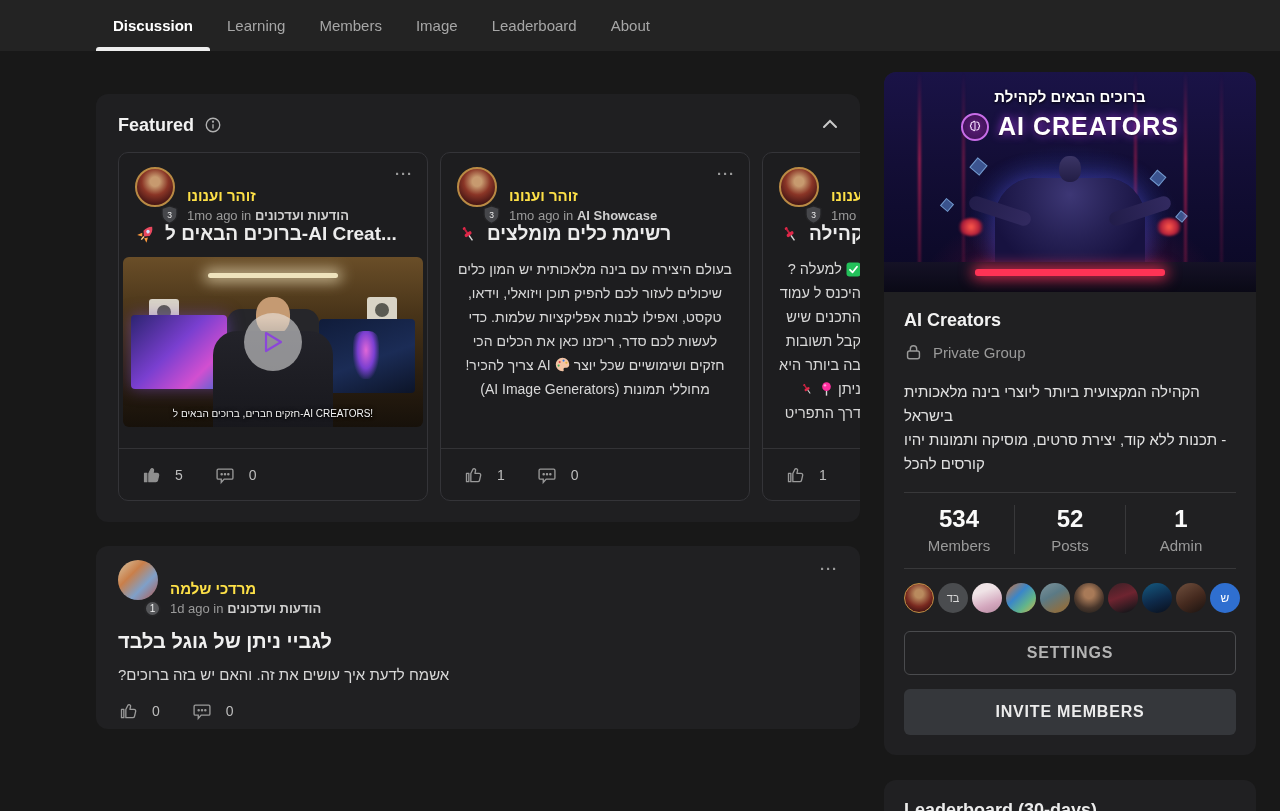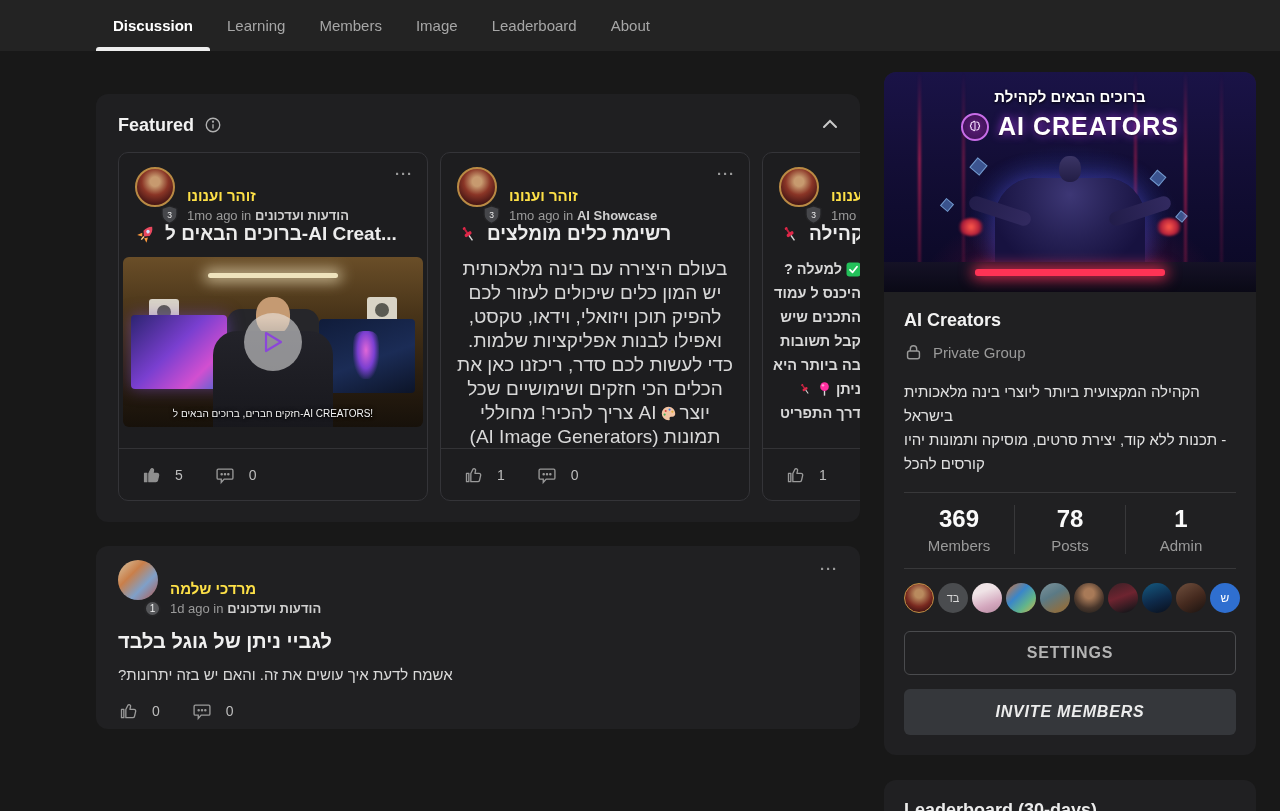--- a/index.html
+++ b/index.html
@@ -59,25 +59,25 @@
   .m-mon { position:absolute; width:96px; height:74px; border-radius:4px; }
   .m-mon.l { left:8px; top:58px; background:linear-gradient(135deg,#2c2470 0%,#7a3fd0 45%,#d24fd0 75%,#3a6ad0 100%); box-shadow:0 0 16px rgba(130,80,220,.5); }
   .m-mon.r { right:8px; top:62px; background:linear-gradient(160deg,#101c3a 0%,#1b2c56 55%,#0c1428 100%); }
   .m-mon.r::after { content:""; position:absolute; left:34px; top:12px; width:26px; height:48px; border-radius:10px; background:radial-gradient(ellipse at 50% 40%, #e067d8 0%, #7a3fd0 45%, transparent 75%); }
   .m-chair { position:absolute; left:50%; top:52px; transform:translateX(-50%); width:92px; height:96px; background:#26262a; border-radius:14px; }
   .m-head { position:absolute; left:50%; top:40px; transform:translateX(-50%); width:34px; height:38px; border-radius:46%; background:linear-gradient(180deg,#c59a72 55%, #8a6a4c 100%); }
   .m-body { position:absolute; left:50%; top:74px; transform:translateX(-50%); width:120px; height:100px; border-radius:24px 24px 0 0; background:linear-gradient(180deg,#23232a,#17171c); }
   .m-caption { position:absolute; left:0; right:0; bottom:8px; text-align:center; font-size:10px; color:#f4f4f4; text-shadow:0 1px 2px #000, 0 0 4px #000; }
   .playbtn { position:absolute; left:50%; top:50%; transform:translate(-50%,-50%); width:58px; height:58px; border-radius:50%; background:rgba(236,236,236,.55); border:none; cursor:pointer; display:flex; align-items:center; justify-content:center; }
   
-  .fcard-body { margin-top:12px; padding:0 14px; font-size:19px; line-height:24px; color:#d8d8d8; direction:rtl; text-align:center; }
+  .fcard-body { margin-top:12px; padding:0 14px; font-size:14px; line-height:24px; color:#d8d8d8; direction:rtl; text-align:center; }
   .fcard-body .inline-ico { display:inline-block; vertical-align:-3px; margin:0 3px; }
   
   .fcard3-body { margin-top:12px; margin-left:4px; width:94px; direction:rtl; text-align:right; font-size:14.5px; line-height:24px; color:#d8d8d8; }
-  .fcard3-body .ln { white-space:nowrap;font-weight:bold; }
+  .fcard3-body .ln { white-space:nowrap; }
   
   .post { margin-top:24px; height:183px; background:#202022; border-radius:12px; padding:14px 22px; position:relative; cursor:pointer; }
   .post-title { margin-top:14px; font-size:20px; font-weight:bold; color:#f0f0f0; direction:rtl; text-align:left; }
   .post-body { margin-top:13px; font-size:15px; color:#d9d9d9; direction:rtl; text-align:left; }
   .post-foot { margin-top:18px; display:flex; align-items:center; gap:14px; }
   
   .side-card { background:#202022; border-radius:12px; overflow:hidden; }
   .banner { height:220px; position:relative; overflow:hidden; cursor:pointer;
     background:
       radial-gradient(ellipse 150px 100px at 50% 66%, rgba(60,110,255,.38), transparent 72%),
@@ -116,21 +116,21 @@
   .mav:nth-child(3){ background:linear-gradient(160deg,#efe3e6 30%,#d3a6bd 70%,#b58ba0); }
   .mav:nth-child(4){ background:linear-gradient(135deg,#d4763a 0%,#3a86c9 40%,#62b58a 70%,#d8b04a 100%); }
   .mav:nth-child(5){ background:linear-gradient(150deg,#7e949c 0%,#5b7a85 40%,#8a6f46 80%); }
   .mav:nth-child(6){ background:radial-gradient(circle at 50% 35%, #a87a58 20%, #4a372c 60%, #23201d 90%); }
   .mav:nth-child(7){ background:linear-gradient(160deg,#3a2026 0%,#6e2430 45%,#17161a 90%); }
   .mav:nth-child(8){ background:linear-gradient(160deg,#155a80 0%,#0e2a4a 55%,#0a1220 95%); }
   .mav:nth-child(9){ background:linear-gradient(150deg,#70503e 0%,#44291e 55%,#1d1512 95%); }
   .mav:nth-child(10){ background:#2f6fd0; color:#ffffff; font-size:12px; }
   .btn { display:block; width:100%; height:44px; border-radius:6px; font-family:inherit; font-size:16px; font-weight:bold; letter-spacing:.8px; cursor:pointer; }
   .btn-settings { margin-top:16px; background:transparent; border:1px solid #4a4b4e; color:#b4b4b4; }
-  .btn-invite { margin-top:14px; height:46px; background:#35373b; border:none; color:#ececec;font-style:italic; }
+  .btn-invite { margin-top:14px; height:46px; background:#35373b; border:none; color:#ececec; }
   .leader-card { margin-top:25px; background:#202022; border-radius:12px; height:80px; padding:20px; }
   .leader-title { font-size:18px; font-weight:bold; color:#ebebeb; }
   svg { display:block; }
 </style>
 </head>
 <body>
 
 <div class="navbar">
   <div class="tabs">
     <div class="tab active">Discussion</div>
@@ -353,21 +353,21 @@
         <div class="av40" style="border:none;background:linear-gradient(135deg,#d9c9a8 0%,#c97f4a 35%,#7fa0c9 65%,#b5584a 100%);"></div>
         <div class="badge-circle">1</div>
       </div>
       <div class="headtxt">
         <div class="author">מרדכי שלמה</div>
         <div class="meta"><span>1d ago in</span> <b>הודעות ועדכונים</b></div>
       </div>
     </div>
     <button class="more" style="right:22px;top:14px;">···</button>
     <div class="post-title">לגביי ניתן של גוגל בלבד</div>
-    <div class="post-body">אשמח לדעת איך עושים את זה. והאם יש בזה יתרונות?</div>
+    <div class="post-body">אשמח לדעת איך עושים את זה. והאם יש בזה ברוכים?</div>
     <div class="post-foot">
       <button class="engage">
         <svg width="20" height="20" viewBox="0 0 24 24" fill="none" stroke="#9a9a9a" stroke-width="1.6" stroke-linejoin="round">
             <path d="M7 10v10H4.2V10H7zm2.4 10h8.4c1 0 1.8-.7 2-1.6l1.4-6A2 2 0 0 0 19.2 10h-4.9l.8-3.4a1.8 1.8 0 0 0-3.2-1.5L9.4 10.2V20z"></path>
           </svg>
         <span class="count">0</span>
       </button>
       <button class="engage">
         <svg width="20" height="20" viewBox="0 0 24 24" fill="none" stroke="#9a9a9a" stroke-width="1.6">
             <path d="M4 5h16a1.5 1.5 0 0 1 1.5 1.5v9A1.5 1.5 0 0 1 20 17h-9l-3.5 4v-4H4a1.5 1.5 0 0 1-1.5-1.5v-9A1.5 1.5 0 0 1 4 5z"></path>
@@ -424,25 +424,25 @@
             </svg>
         </span>
         <span>Private Group</span>
       </div>
       <div class="group-desc">הקהילה המקצועית ביותר ליוצרי בינה מלאכותית בישראל
 - תכנות ללא קוד, יצירת סרטים, מוסיקה ותמונות יהיו קורסים להכל</div>
 
       <hr class="side-hr">
       <div class="stats">
         <div class="stat">
-          <div class="stat-v">369</div>
+          <div class="stat-v">534</div>
           <div class="stat-l">Members</div>
         </div>
         <div class="stat">
-          <div class="stat-v">78</div>
+          <div class="stat-v">52</div>
           <div class="stat-l">Posts</div>
         </div>
         <div class="stat">
           <div class="stat-v">1</div>
           <div class="stat-l">Admin</div>
         </div>
       </div>
       <hr class="side-hr" style="margin-top:0;">
 
       <div class="members-row">

